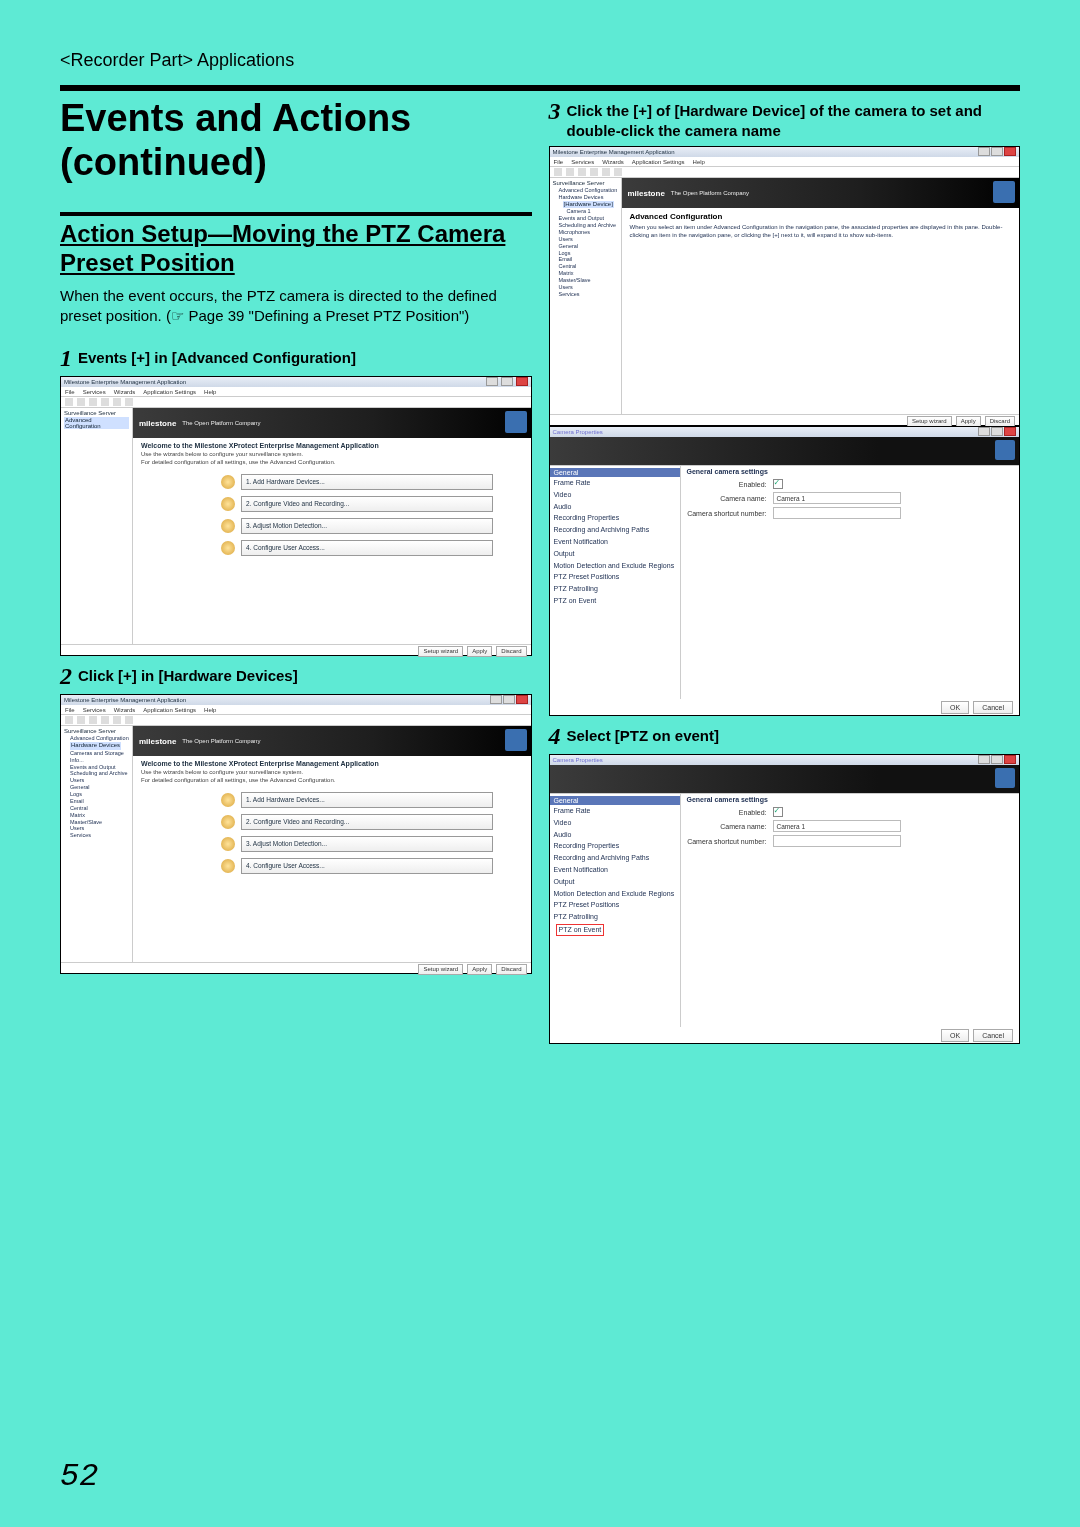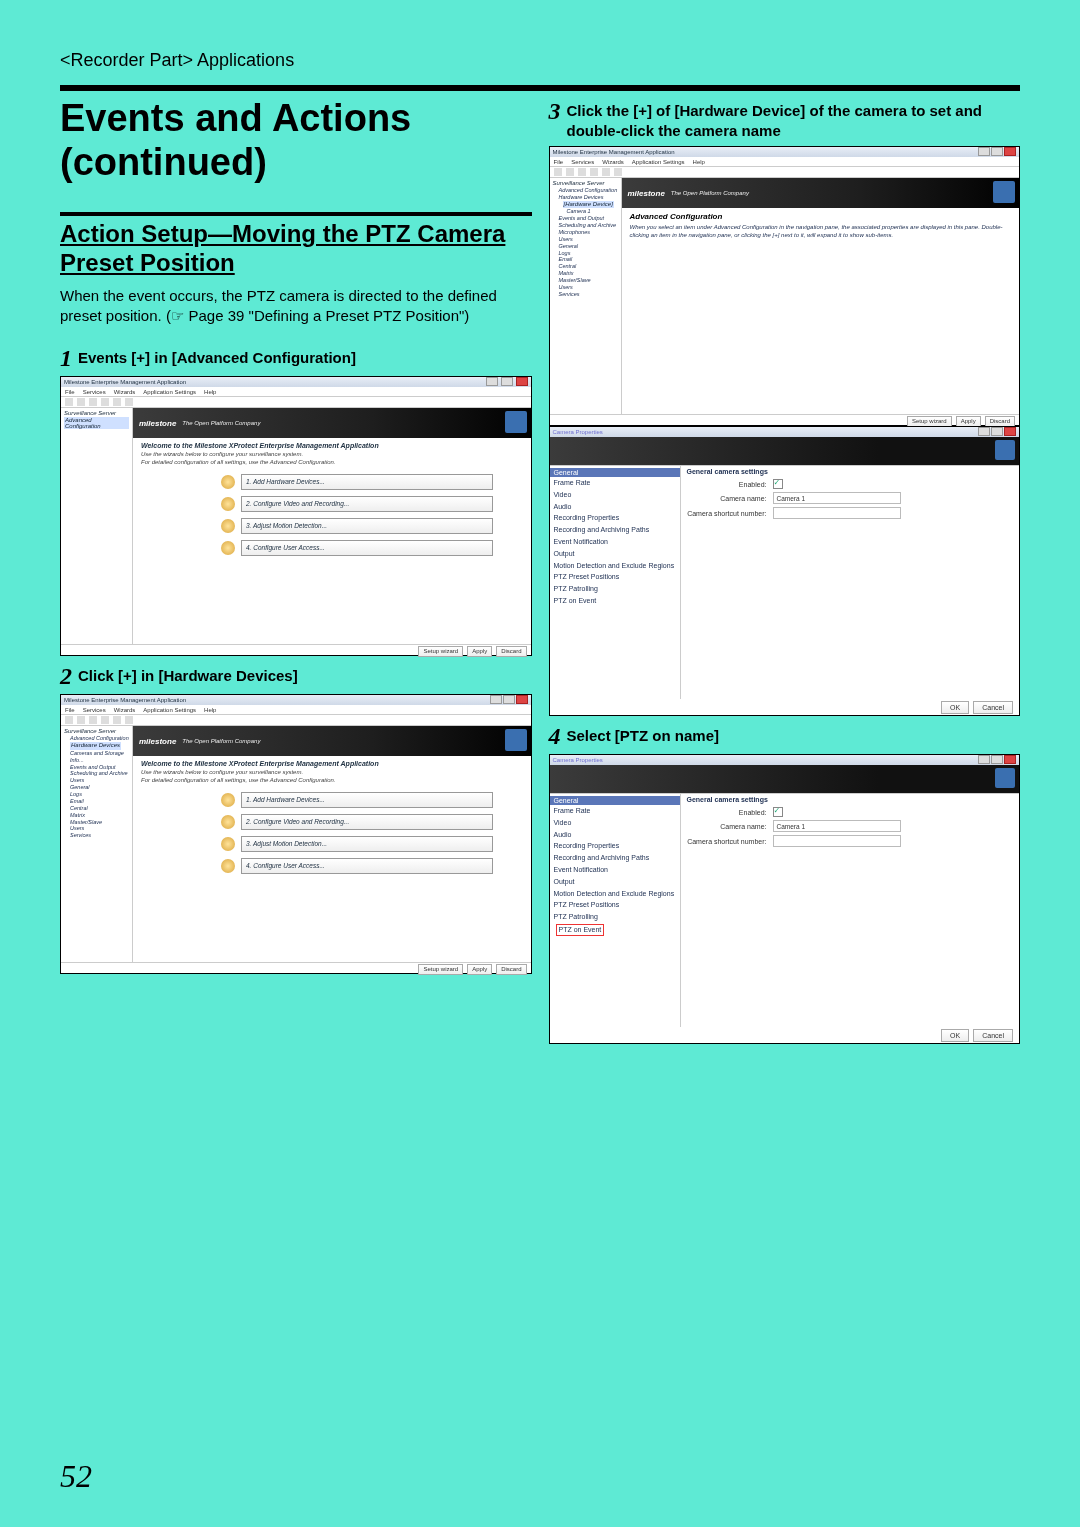--- a/index.html
+++ b/index.html
@@ -113,21 +113,21 @@
     padding: 0 4px; display: flex; gap: 8px; align-items: center;
     border-bottom: 1px solid #ccc;
   }
   .toolbar {
     height: 10px; display: flex; align-items: center; gap: 4px;
     padding: 0 4px; border-bottom: 1px solid #ccc;
   }
   .toolbar .tico {
     width: 8px; height: 8px; background: #ddd;
   }
-  .fig-body { display: flex; height: calc(100% - 42px); font-style: italic; }
+  .fig-body { display: flex; height: calc(100% - 42px); }
   .tree {
     width: 72px; border-right: 1px solid #ccc;
     padding: 2px 3px; box-sizing: border-box;
     overflow: hidden;
   }
   .tree .root { color: #234; font-size: 6px; margin-bottom: 1px;}
   .tree .sel {
      background: #cfe0ff; color: #123; padding: 0 1px; font-size: 6px;
      display: inline-block;
   }
@@ -257,21 +257,21 @@
     font-size: 15px;
     margin: 10px 0 8px 14px;
   }
 
   .page-num {
     position: absolute;
     bottom: 32px;
     left: 60px;
     font-size: 32px;
     font-style: italic;
-    font-family: Liberation Serif, serif;
+    font-family: Liberation Mono, monospace;
   }
 
 </style>
 </head>
 <body>
 
 <div class="page">
 
   <div class="breadcrumb">&lt;Recorder Part&gt; Applications</div>
   <div class="rule"></div>
@@ -549,21 +549,21 @@
           </div>
         </div>
         <div class="props-foot">
           <span class="pbtn">OK</span>
           <span class="pbtn">Cancel</span>
         </div>
       </div>
 
       <div class="step">
         <div class="step-num">4</div>
-        <div class="step-text">Select [PTZ on name]</div>
+        <div class="step-text">Select [PTZ on event]</div>
       </div>
 
       <div class="figure fig-props">
         <div class="titlebar">
           <span class="t-left">Camera Properties</span>
           <span class="btns"><span></span><span></span><span class="close"></span></span>
         </div>
         <div class="props-banner">
             <span class="logo"></span>
           </div>

